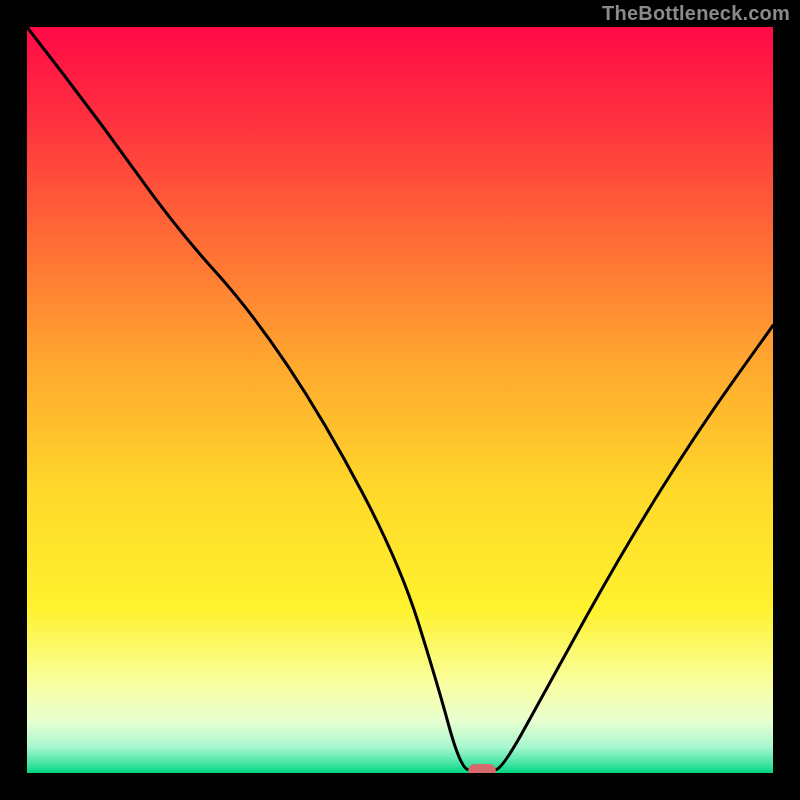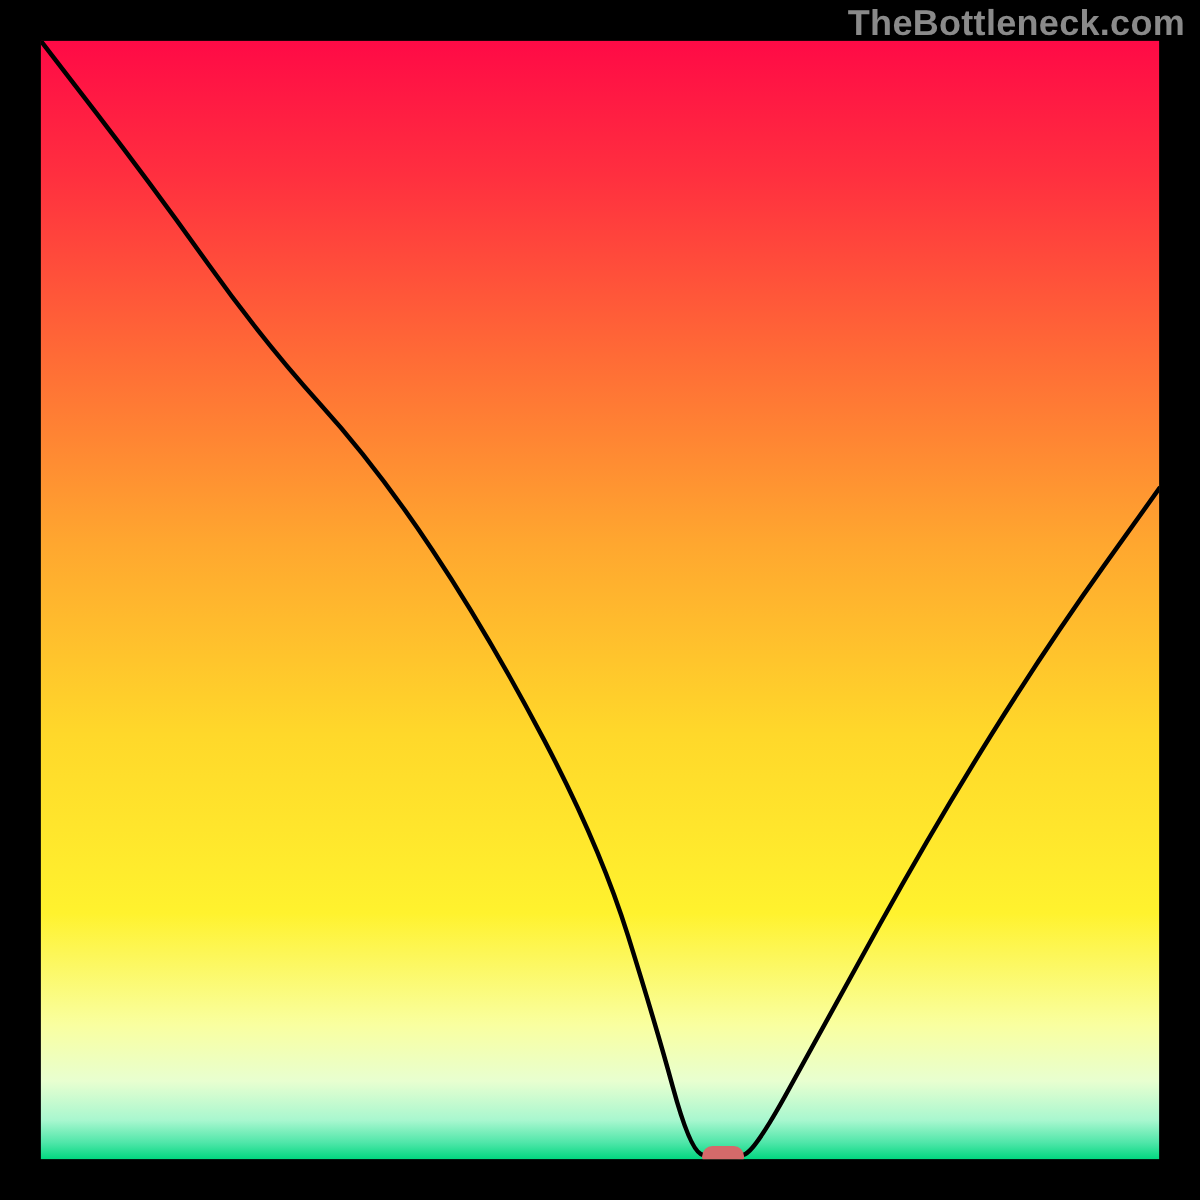--- a/index.html
+++ b/index.html
@@ -25,21 +25,21 @@
     overflow: hidden;
   }
   .plot svg {
     display: block;
   }
   .watermark {
     position: absolute;
     top: 2px;
     right: 10px;
     font-family: Arial, Helvetica, sans-serif;
-    font-size: 24px;
+    font-size: 20px;
     font-weight: 600;
     color: #8a8a8a;
     letter-spacing: 0.2px;
   }
 </style>
 </head>
 <body>
 
 <div class="frame">
 

